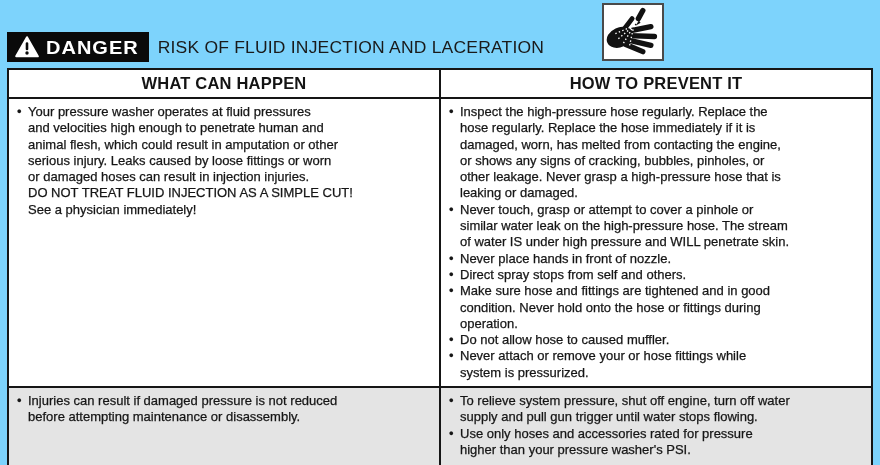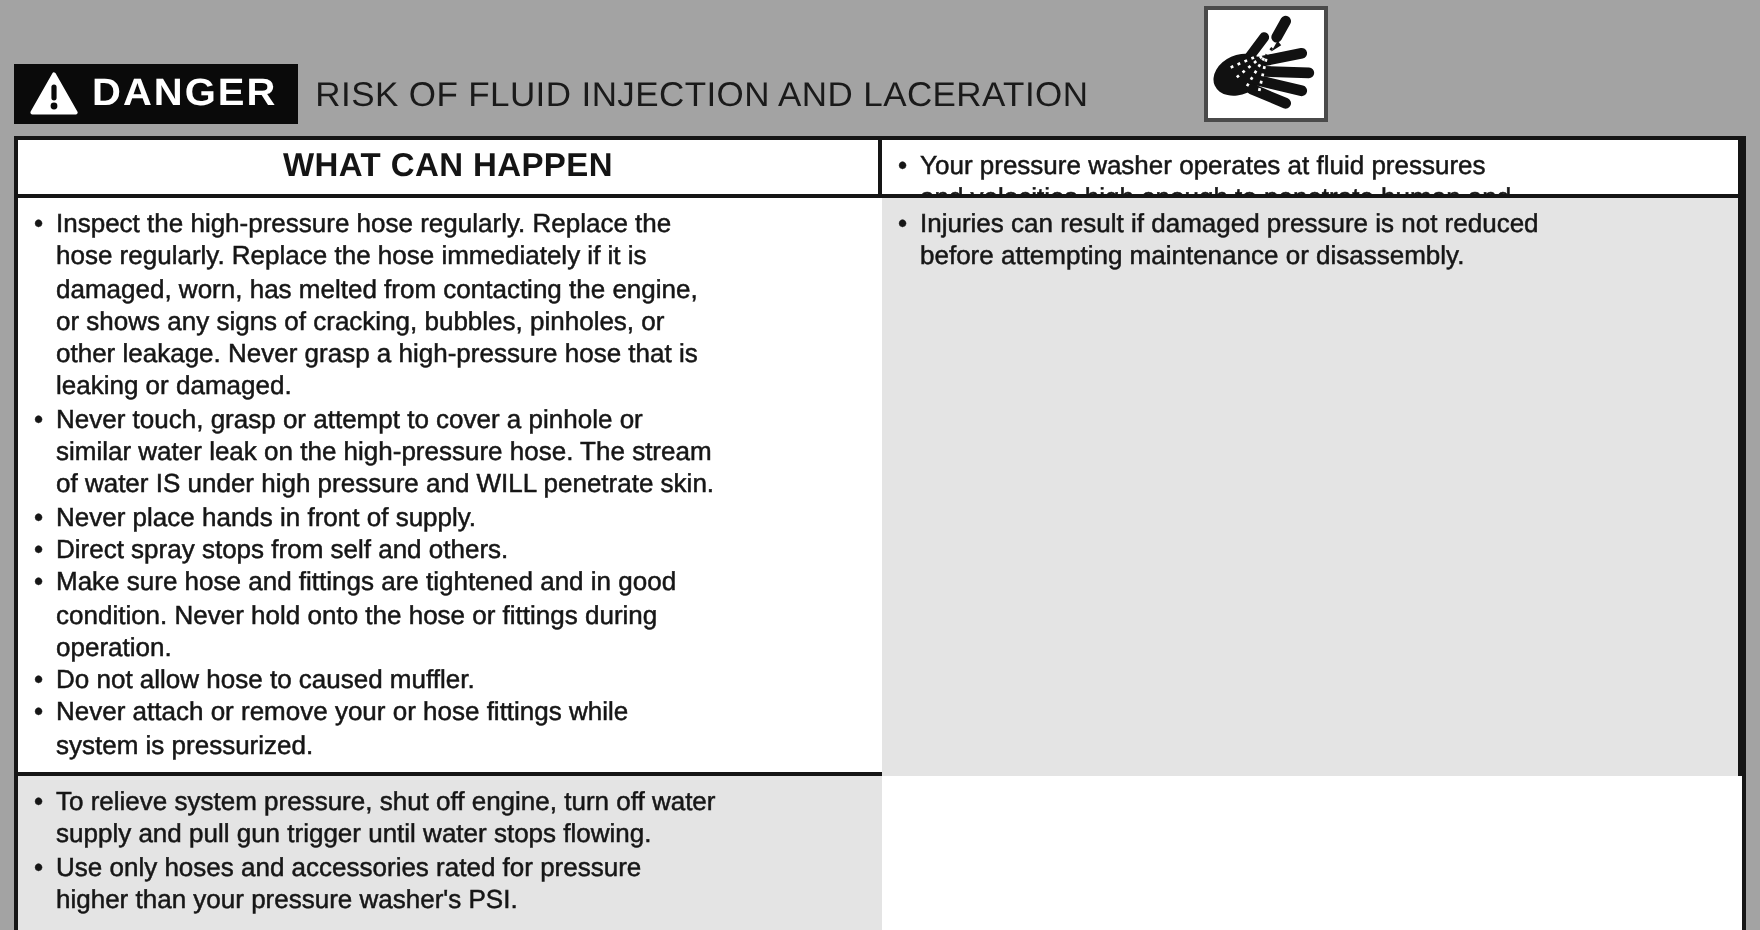--- a/index.html
+++ b/index.html
@@ -3,21 +3,21 @@
 <meta charset="utf-8">
 <style>
   * { margin: 0; padding: 0; box-sizing: border-box; }
   html, body { background: #ffffff; }
   body { font-family: "Liberation Sans", sans-serif; color: #1b1b1b; }
 
   .page {
     position: relative;
     width: 880px;
     height: 465px;
-    background: #a3a3a3;
+    background: #7dd3fc;
     overflow: hidden;
   }
 
   
   .danger-row {
     position: absolute;
     left: 7px;
     top: 32px;
     height: 30px;
     display: flex;
@@ -141,20 +141,21 @@
       <line x1="31" y1="21" x2="10" y2="30" stroke="#ffffff" stroke-width="1.5" stroke-dasharray="1.6 2.6"></line>
       <line x1="31" y1="21" x2="13" y2="36" stroke="#ffffff" stroke-width="1.5" stroke-dasharray="1.6 2.6"></line>
       <line x1="31" y1="21" x2="19" y2="41" stroke="#ffffff" stroke-width="1.5" stroke-dasharray="1.6 2.6"></line>
       <line x1="31" y1="21" x2="26" y2="44" stroke="#ffffff" stroke-width="1.5" stroke-dasharray="1.6 2.6"></line>
     </svg>
   </div>
 
   <div class="safety-table">
 
     <div class="cell head col-left">WHAT CAN HAPPEN</div>
+    <div class="cell head">HOW TO PREVENT IT</div>
 
     <div class="cell body col-left row1">
       <div class="bullet">
         <span class="marker">•</span>
         <span class="btext">Your pressure washer operates at fluid pressures
 and velocities high enough to penetrate human and
 animal flesh, which could result in amputation or other
 serious injury. Leaks caused by loose fittings or worn
 or damaged hoses can result in injection injuries.
 DO NOT TREAT FLUID INJECTION AS A SIMPLE CUT!
@@ -173,21 +174,21 @@
 leaking or damaged.</span>
       </div>
       <div class="bullet">
         <span class="marker">•</span>
         <span class="btext">Never touch, grasp or attempt to cover a pinhole or
 similar water leak on the high-pressure hose. The stream
 of water IS under high pressure and WILL penetrate skin.</span>
       </div>
       <div class="bullet">
         <span class="marker">•</span>
-        <span class="btext">Never place hands in front of supply.</span>
+        <span class="btext">Never place hands in front of nozzle.</span>
       </div>
       <div class="bullet">
         <span class="marker">•</span>
         <span class="btext">Direct spray stops from self and others.</span>
       </div>
       <div class="bullet">
         <span class="marker">•</span>
         <span class="btext">Make sure hose and fittings are tightened and in good
 condition. Never hold onto the hose or fittings during
 operation.</span>

